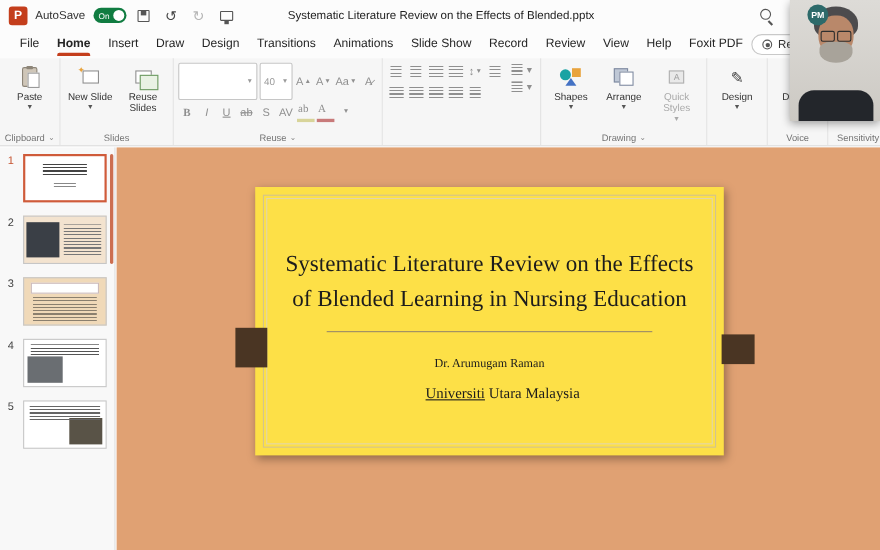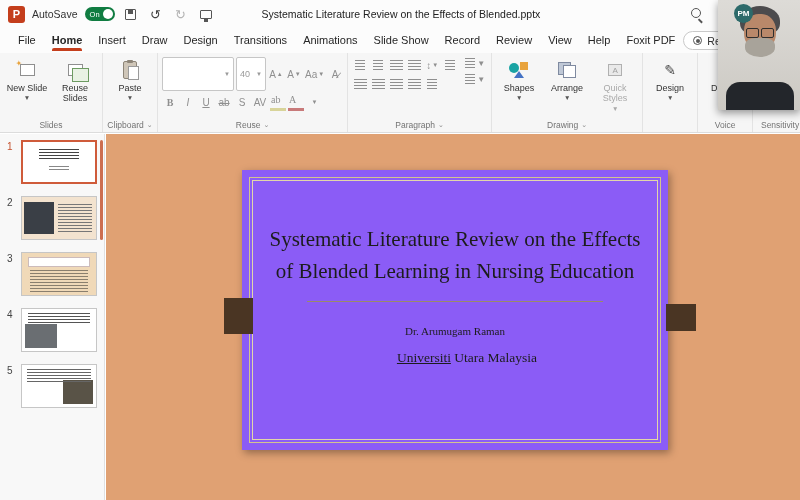--- a/index.html
+++ b/index.html
@@ -109,21 +109,21 @@
   .t2::after { content:""; position:absolute; left:36px; right:4px; top:7px; height:28px; background:repeating-linear-gradient(to bottom,#777 0 1px,transparent 1px 3px); }
   .t3 { background:#f0d9b8; }
   .t3::before { content:""; position:absolute; left:6px; right:6px; top:4px; height:8px; background:#fff; border:1px solid #cbb; }
   .t3::after { content:""; position:absolute; left:8px; right:8px; top:17px; height:22px; background:repeating-linear-gradient(to bottom,#8a7f6e 0 1px,transparent 1px 3px); }
   .t4::before { content:""; position:absolute; left:3px; bottom:3px; width:32px; height:24px; background:#6a6e72; }
   .t4::after { content:""; position:absolute; left:6px; right:6px; top:4px; height:10px; background:repeating-linear-gradient(to bottom,#555 0 1px,transparent 1px 3px); }
   .t5::before { content:""; position:absolute; right:3px; bottom:3px; width:30px; height:24px; background:#595347; }
   .t5::after { content:""; position:absolute; left:5px; right:5px; top:4px; height:14px; background:repeating-linear-gradient(to bottom,#666 0 1px,transparent 1px 3px); }
 
   .canvas { position:absolute; top:0; left:106px; width:694px; height:366px; background:#e0a173; }
-  .slide { position:absolute; left:136px; top:36px; width:426px; height:280px; background:#8b5cf6; box-shadow:2px 3px 8px rgba(0,0,0,0.35); }
+  .slide { position:absolute; left:126px; top:36px; width:426px; height:244px; background:#fde047; box-shadow:2px 3px 8px rgba(0,0,0,0.35); }
   .slide-frame { position:absolute; inset:7px; border:1px solid #d3c48e; }
   .slide-frame::before { content:""; position:absolute; inset:2px; border:1px solid #e2d6aa; }
   .accent-bar { position:absolute; background:#4a3523; z-index:2; }
   .accent-left { left:-18px; top:128px; width:29px; height:36px; }
   .accent-right { right:-28px; top:134px; width:30px; height:27px; }
   .slide-inner { position:absolute; inset:0; text-align:center; font-family:"Liberation Serif", serif; color:#1c1c1c; }
   .slide-title { width:388px; margin:54px auto 0; font-size:21px; line-height:1.5; }
   .slide-divider { width:296px; height:1px; background:#9a8a68; margin:14px auto 0; }
   .slide-author { margin-top:23px; font-size:11px; }
   .slide-inst { margin-top:13px; font-size:13.5px;padding-left:24px; }
@@ -190,50 +190,50 @@
     </div>
   </div>
 </div>
 
 <div class="ribbon">
 
   <div class="rgroup">
     <div class="rgroup-content">
       <div class="bigbtn">
         <div class="icon-area">
-            <span class="newslide-glyph"></span>
-          </div>
-        <span class="blabel">New Slide</span>
-        <span class="chev">▼</span>
-      </div>
-      <div class="bigbtn">
-        <div class="icon-area">
-            <span class="reuse-glyph"></span>
-          </div>
-        <span class="blabel">Reuse Slides</span>
-      </div>
-    </div>
-    <div class="rgroup-label">
-        <span>Slides</span>
-      </div>
-  </div>
-
-  <div class="rgroup">
-    <div class="rgroup-content">
-      <div class="bigbtn">
-        <div class="icon-area">
             <span class="paste-glyph"></span>
           </div>
         <span class="blabel">Paste</span>
         <span class="chev">▼</span>
       </div>
     </div>
     <div class="rgroup-label">
         <span>Clipboard</span>
         <span class="launcher">⌄</span>
+      </div>
+  </div>
+
+  <div class="rgroup">
+    <div class="rgroup-content">
+      <div class="bigbtn">
+        <div class="icon-area">
+            <span class="newslide-glyph"></span>
+          </div>
+        <span class="blabel">New Slide</span>
+        <span class="chev">▼</span>
+      </div>
+      <div class="bigbtn">
+        <div class="icon-area">
+            <span class="reuse-glyph"></span>
+          </div>
+        <span class="blabel">Reuse Slides</span>
+      </div>
+    </div>
+    <div class="rgroup-label">
+        <span>Slides</span>
       </div>
   </div>
 
   <div class="rgroup">
     <div class="rgroup-content">
       <div class="font-col">
         <div class="font-row">
           <div class="combo fname">
               <span></span>
               <span class="cchev">▼</span>
@@ -309,24 +309,20 @@
           <span class="sbtn">
               <span class="lines short"></span>
             </span>
         </div>
       </div>
       <div class="stackcol">
         <span class="stackbtn"><span class="lines short"></span>▼</span>
         <span class="stackbtn"><span class="lines short"></span>▼</span>
       </div>
     </div>
-    <div class="rgroup-label">
-        <span>Paragraph</span>
-        <span class="launcher">⌄</span>
-      </div>
   </div>
 
   <div class="rgroup">
     <div class="rgroup-content">
       <div class="bigbtn">
         <div class="icon-area">
           <span class="shapes-glyph">
               <span class="sg-c"></span>
               <span class="sg-s"></span>
               <span class="sg-t"></span>

